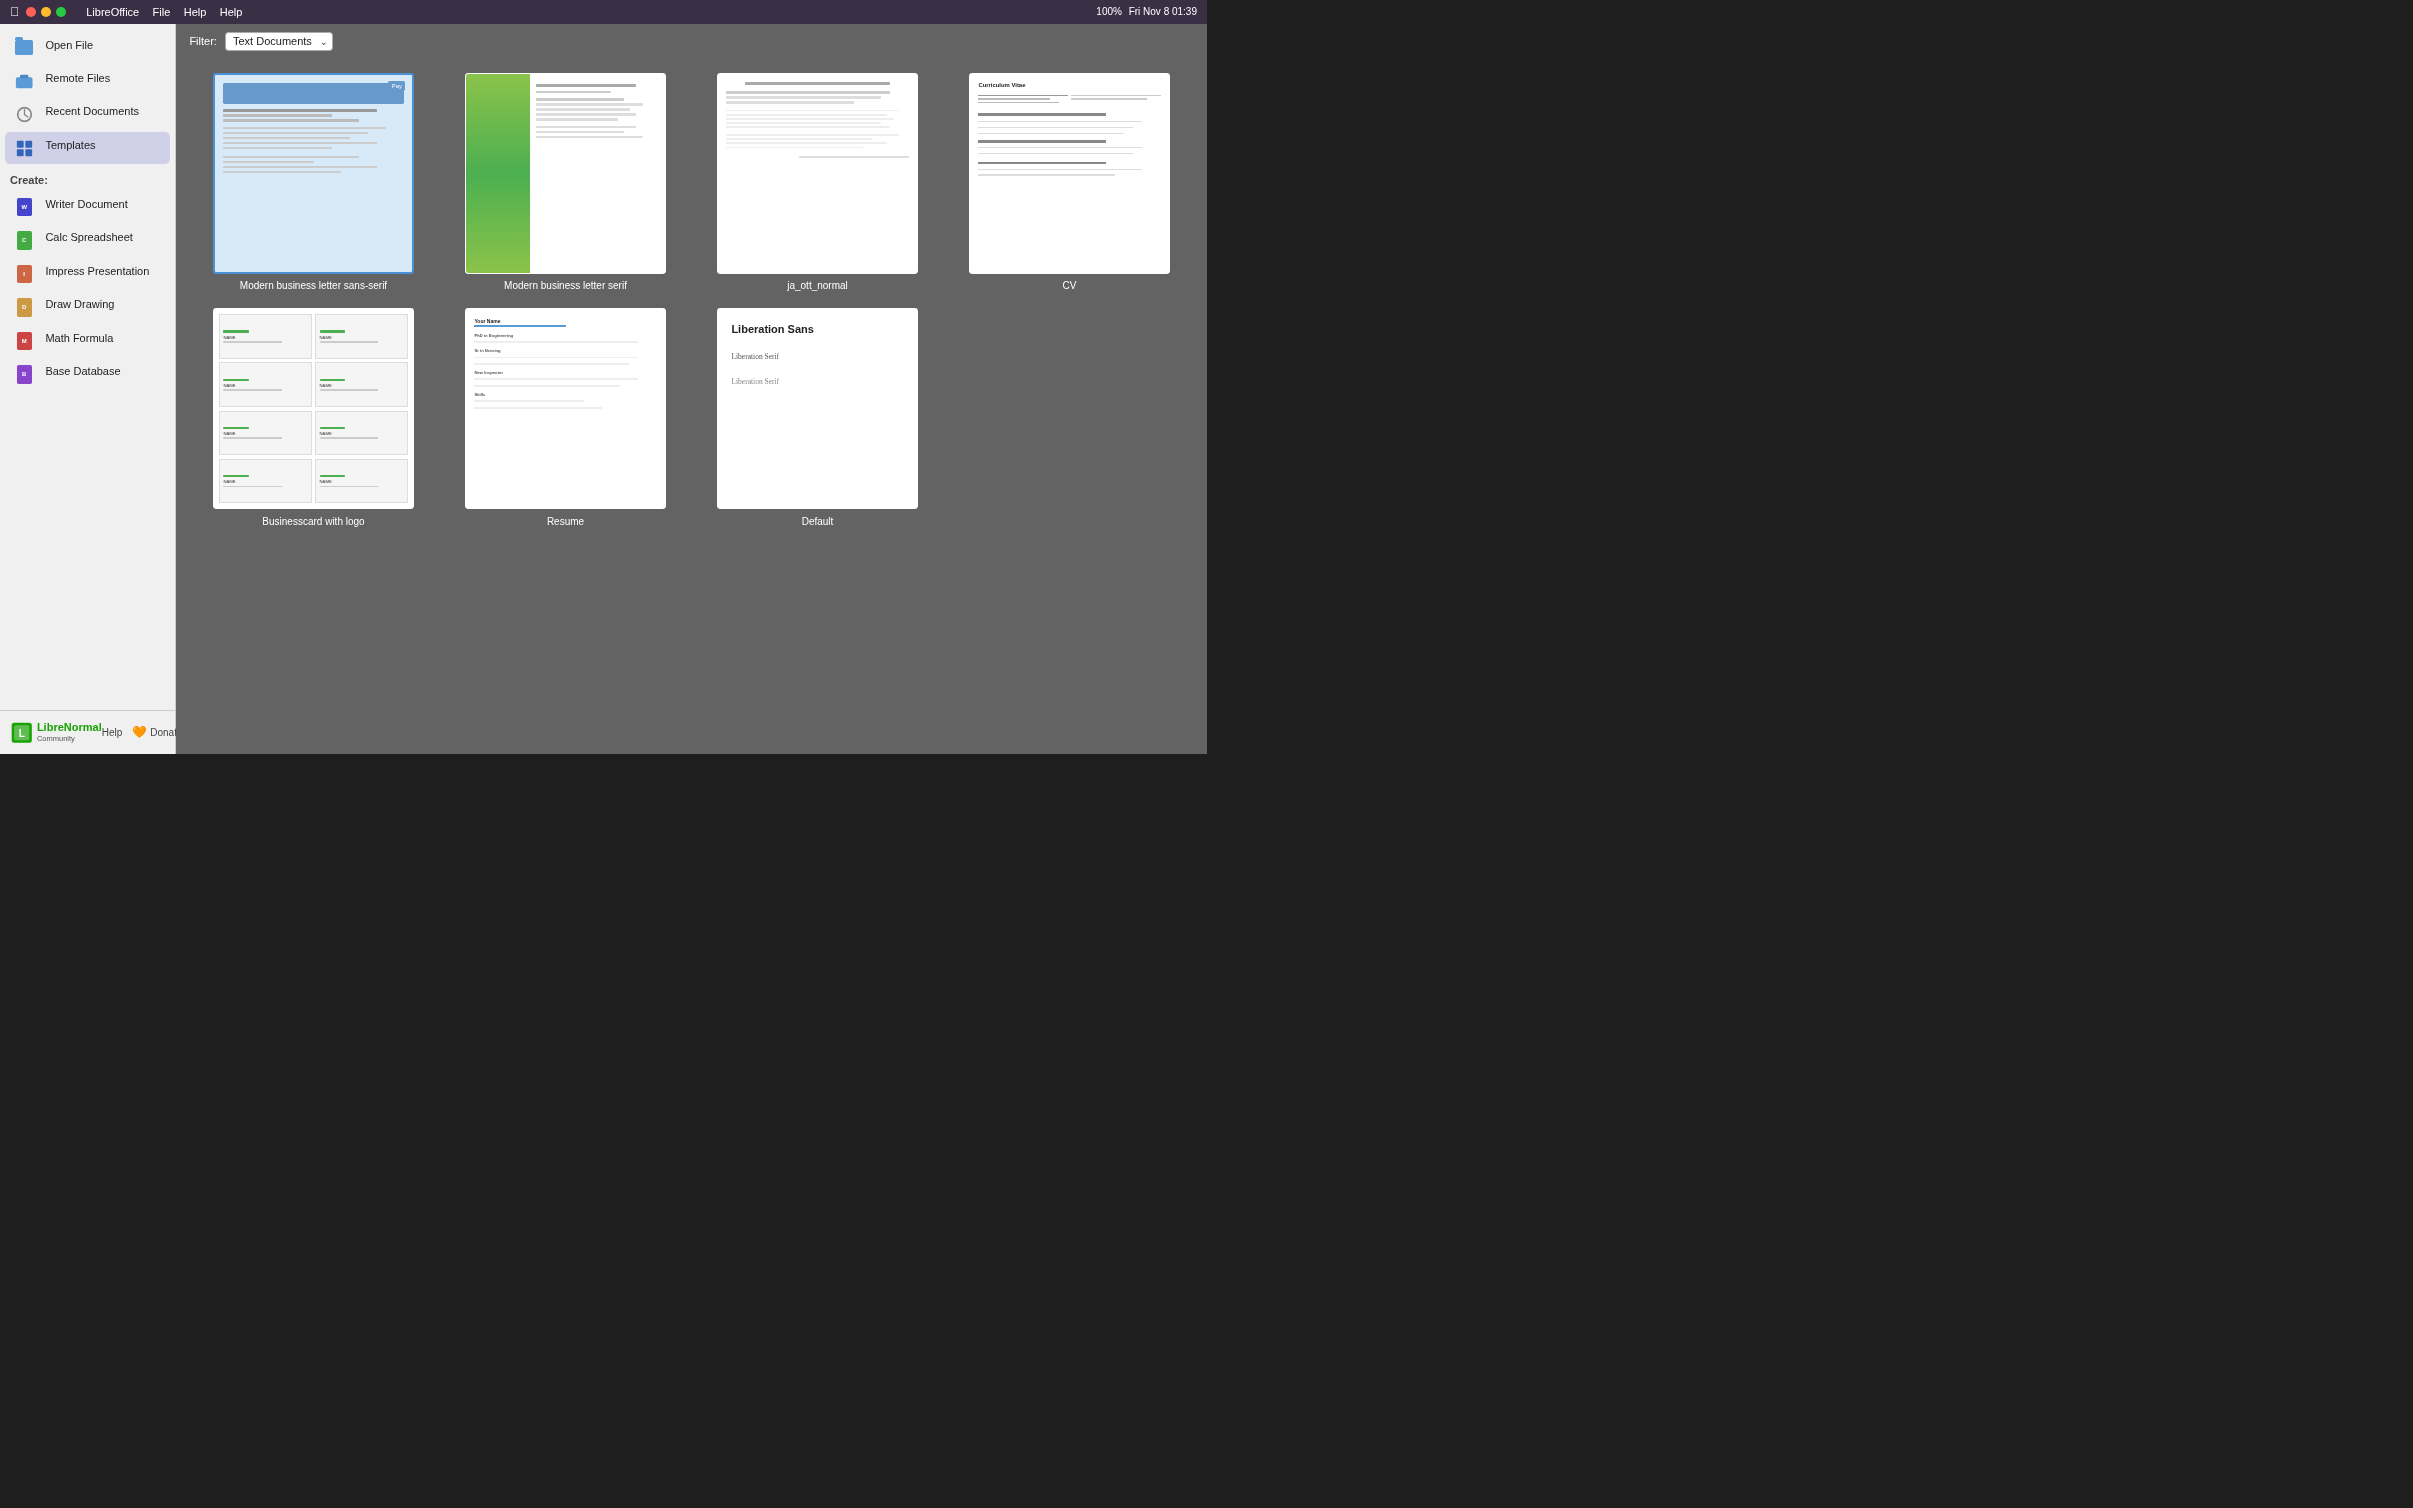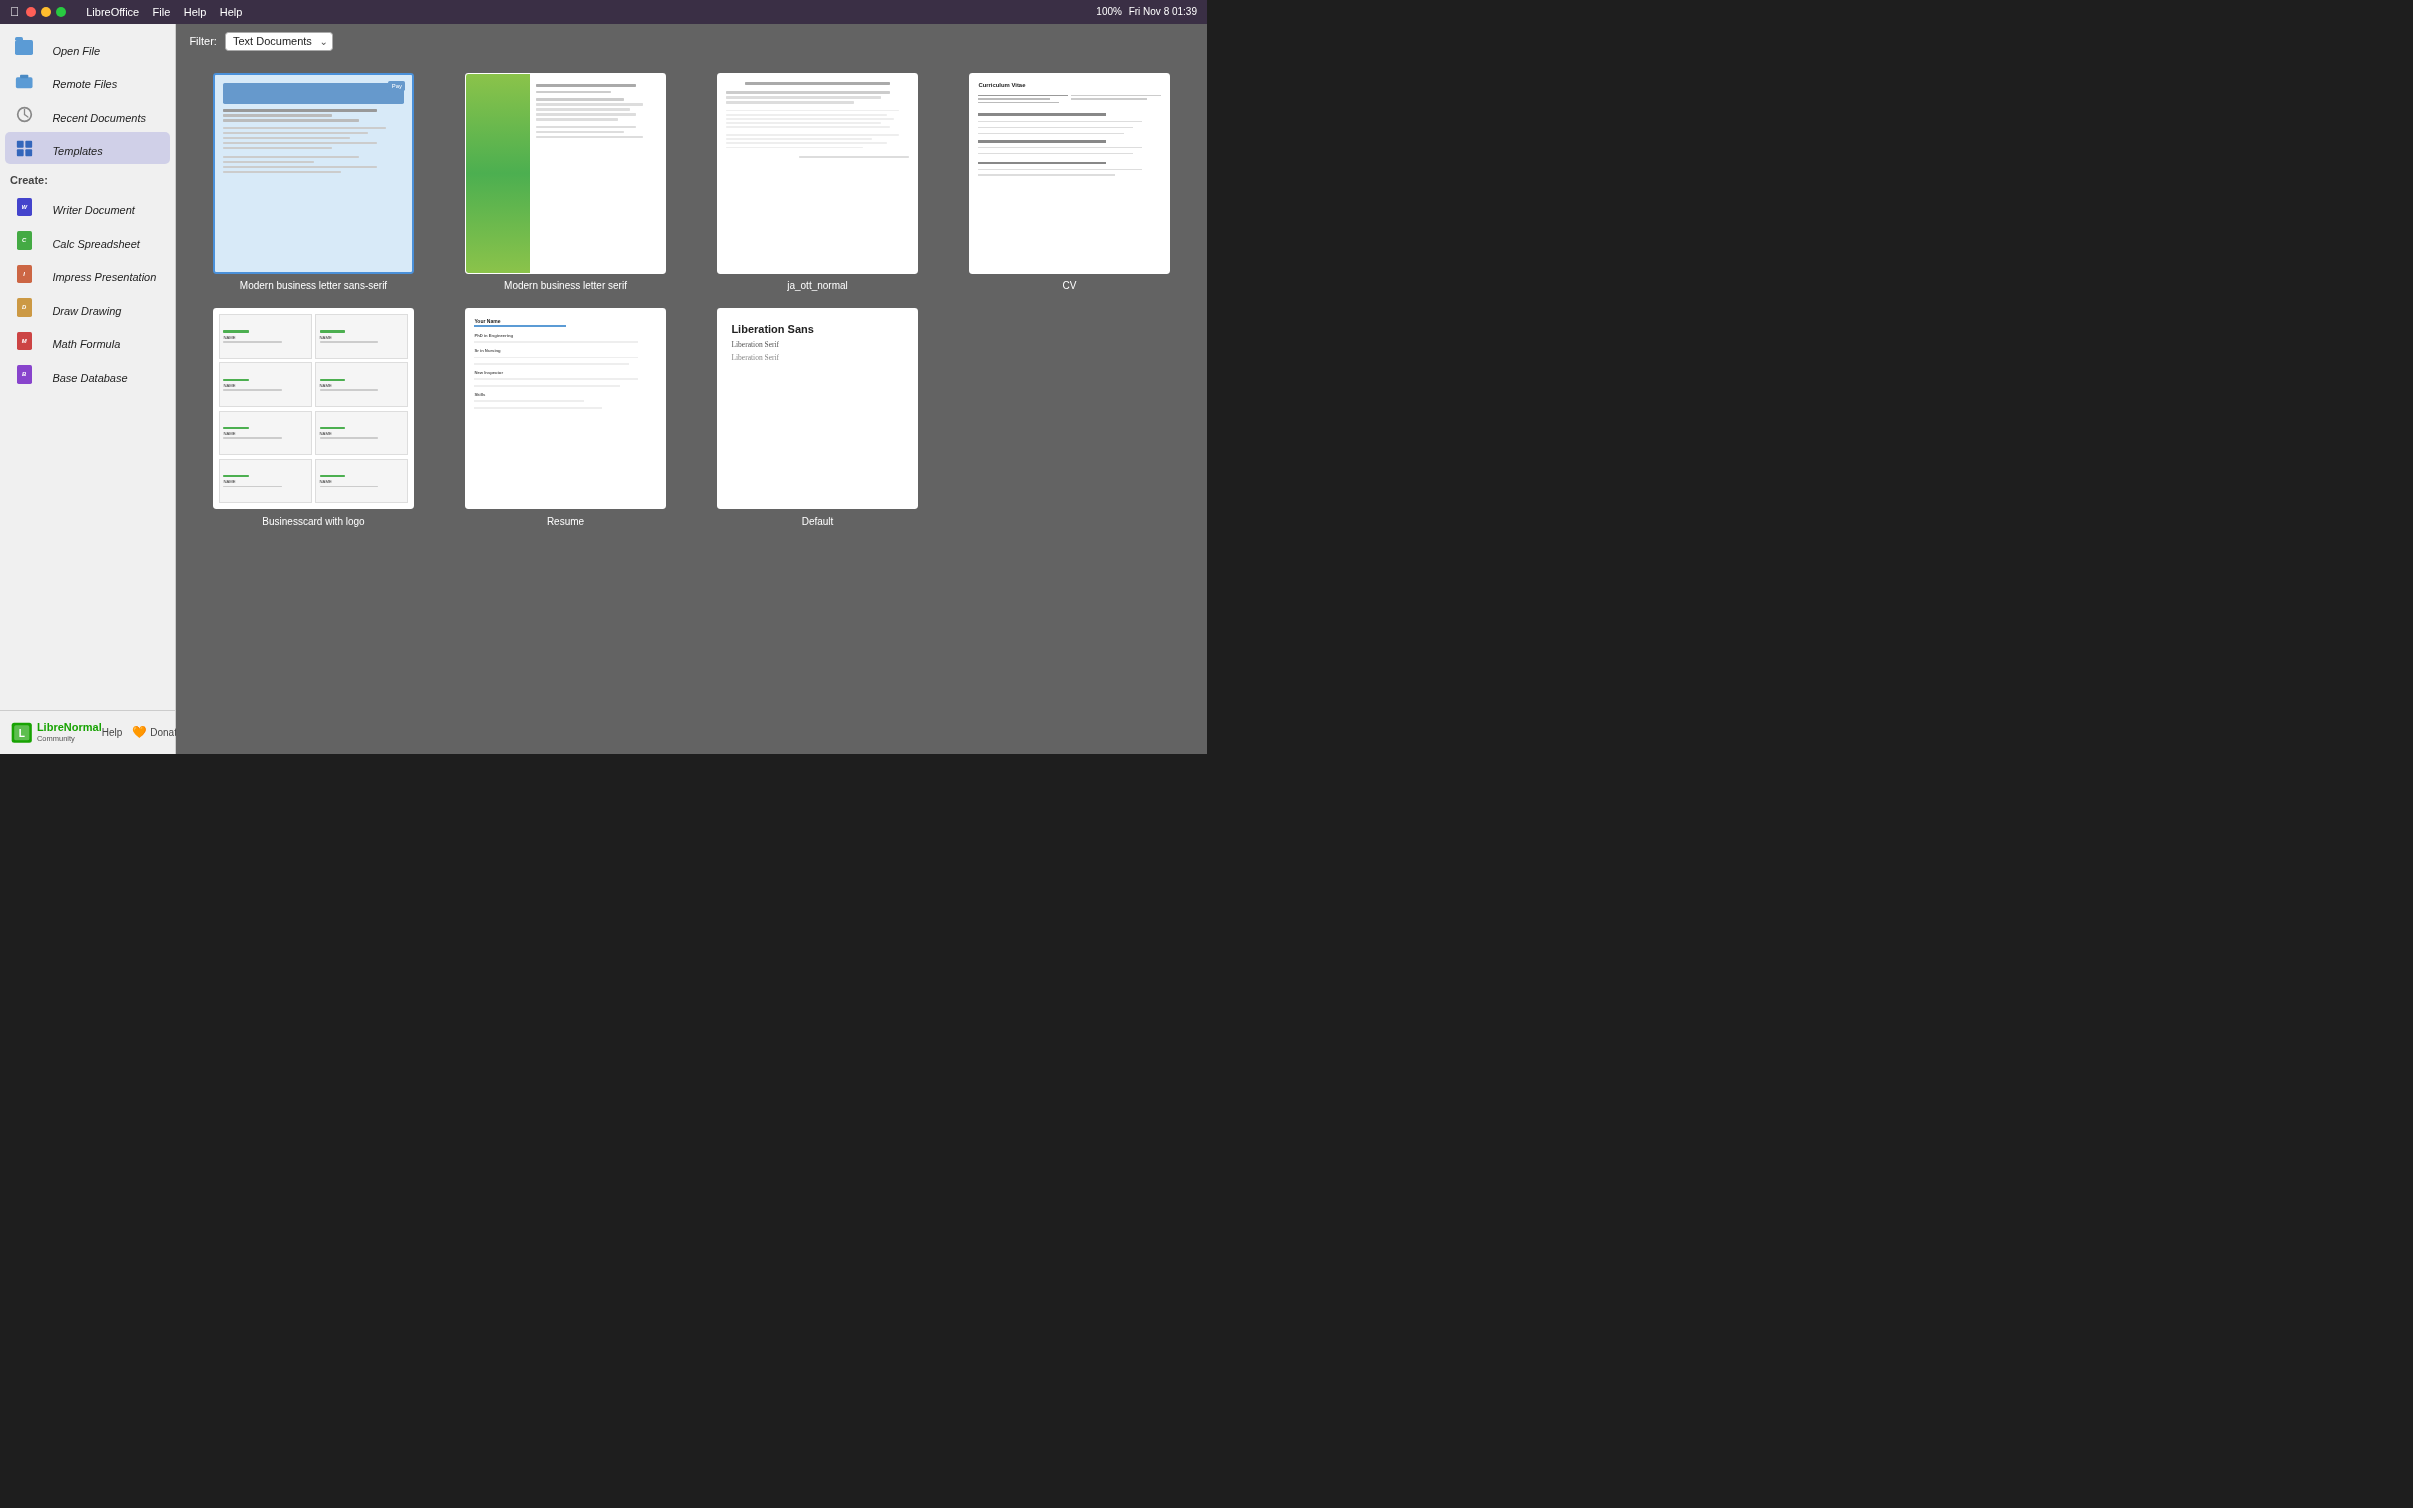--- a/index.html
+++ b/index.html
@@ -79,29 +79,28 @@
       flex-direction: column;
       flex-shrink: 0;
       border-right: 0.8px solid #ccc;
     }
     .sidebar-nav {
       flex: 1;
       padding-top: 6.7px;
     }
     .sidebar-item {
       display: flex;
-      align-items: flex-end;
-      gap: 19px;
+      align-items: flex-start;
+      gap: 12px;
       padding: 6.7px 10px;
       cursor: pointer;
       border-radius: 5px;
       margin: 1.7px 5px;
       font-size: 11px;
       color: #222;
-      font-style: italic;
     }
     .sidebar-item.active {
       background: #d0d0e8;
     }
     .sidebar-icon {
       width: 18.4px;
       height: 18.4px;
       display: flex;
       align-items: center;
       justify-content: center;
@@ -685,21 +684,21 @@
             <div style="font-size:4.2px;font-weight:bold;color:#555;margin-top:1.7px;">Skills</div>
             <div style="width:60%;height:1.7px;background:#eee;margin:1.7px 0;"></div>
             <div style="width:70%;height:1.7px;background:#eee;margin:1.7px 0;"></div>
           </div>
         </div>
         <div class="template-name">Resume</div>
       </div>
 
       <div class="template-card">
         <div class="template-thumb">
-          <div style="width:100%;height:100%;background:#fff;padding:13.4px;display:flex;flex-direction:column;gap:4px;">
+          <div style="width:100%;height:100%;background:#fff;padding:13.4px;display:flex;flex-direction:column;gap:16px;">
             <div style="font-size:11px;font-weight:bold;color:#222;font-family:'Liberation Sans',Arial,sans-serif;">Liberation Sans</div>
             <div style="font-size:7.5px;color:#555;font-family:'Liberation Serif',Georgia,serif;margin-top:1.7px;">Liberation Serif</div>
             <div style="font-size:7.5px;color:#888;font-family:'Liberation Serif',Georgia,serif;">Liberation Serif</div>
           </div>
         </div>
         <div class="template-name">Default</div>
       </div>
 
     </div>
   </div>

